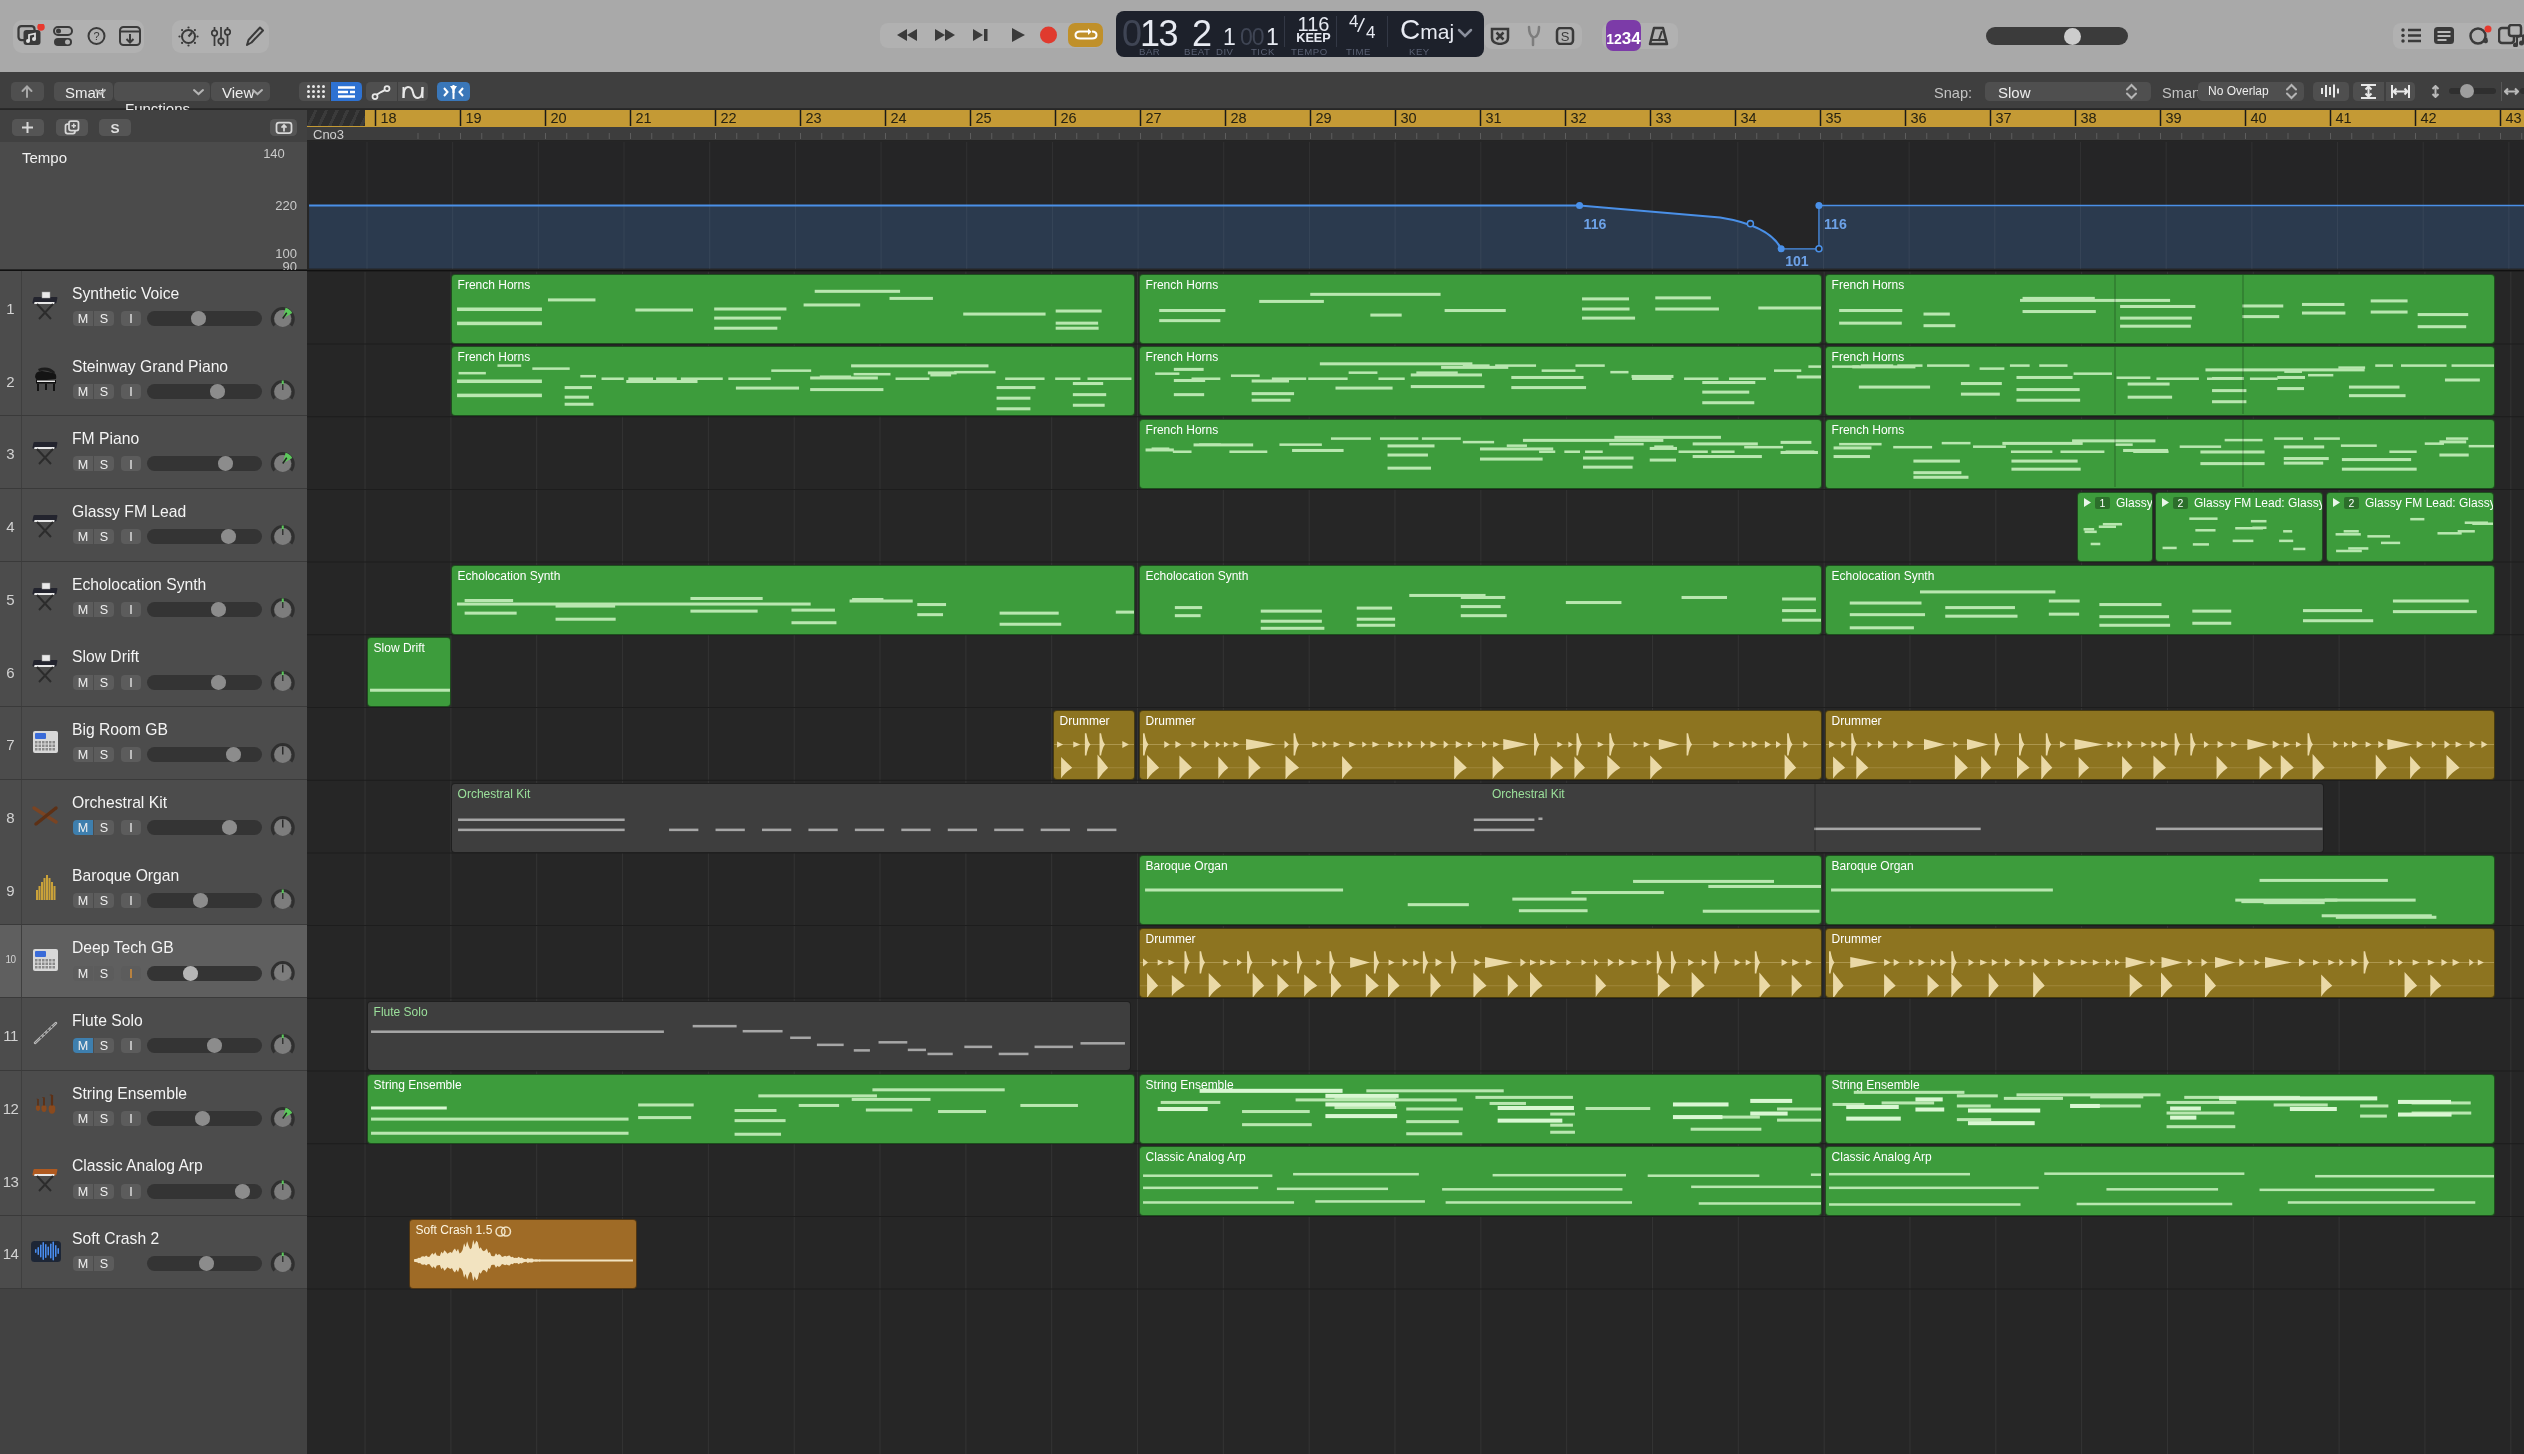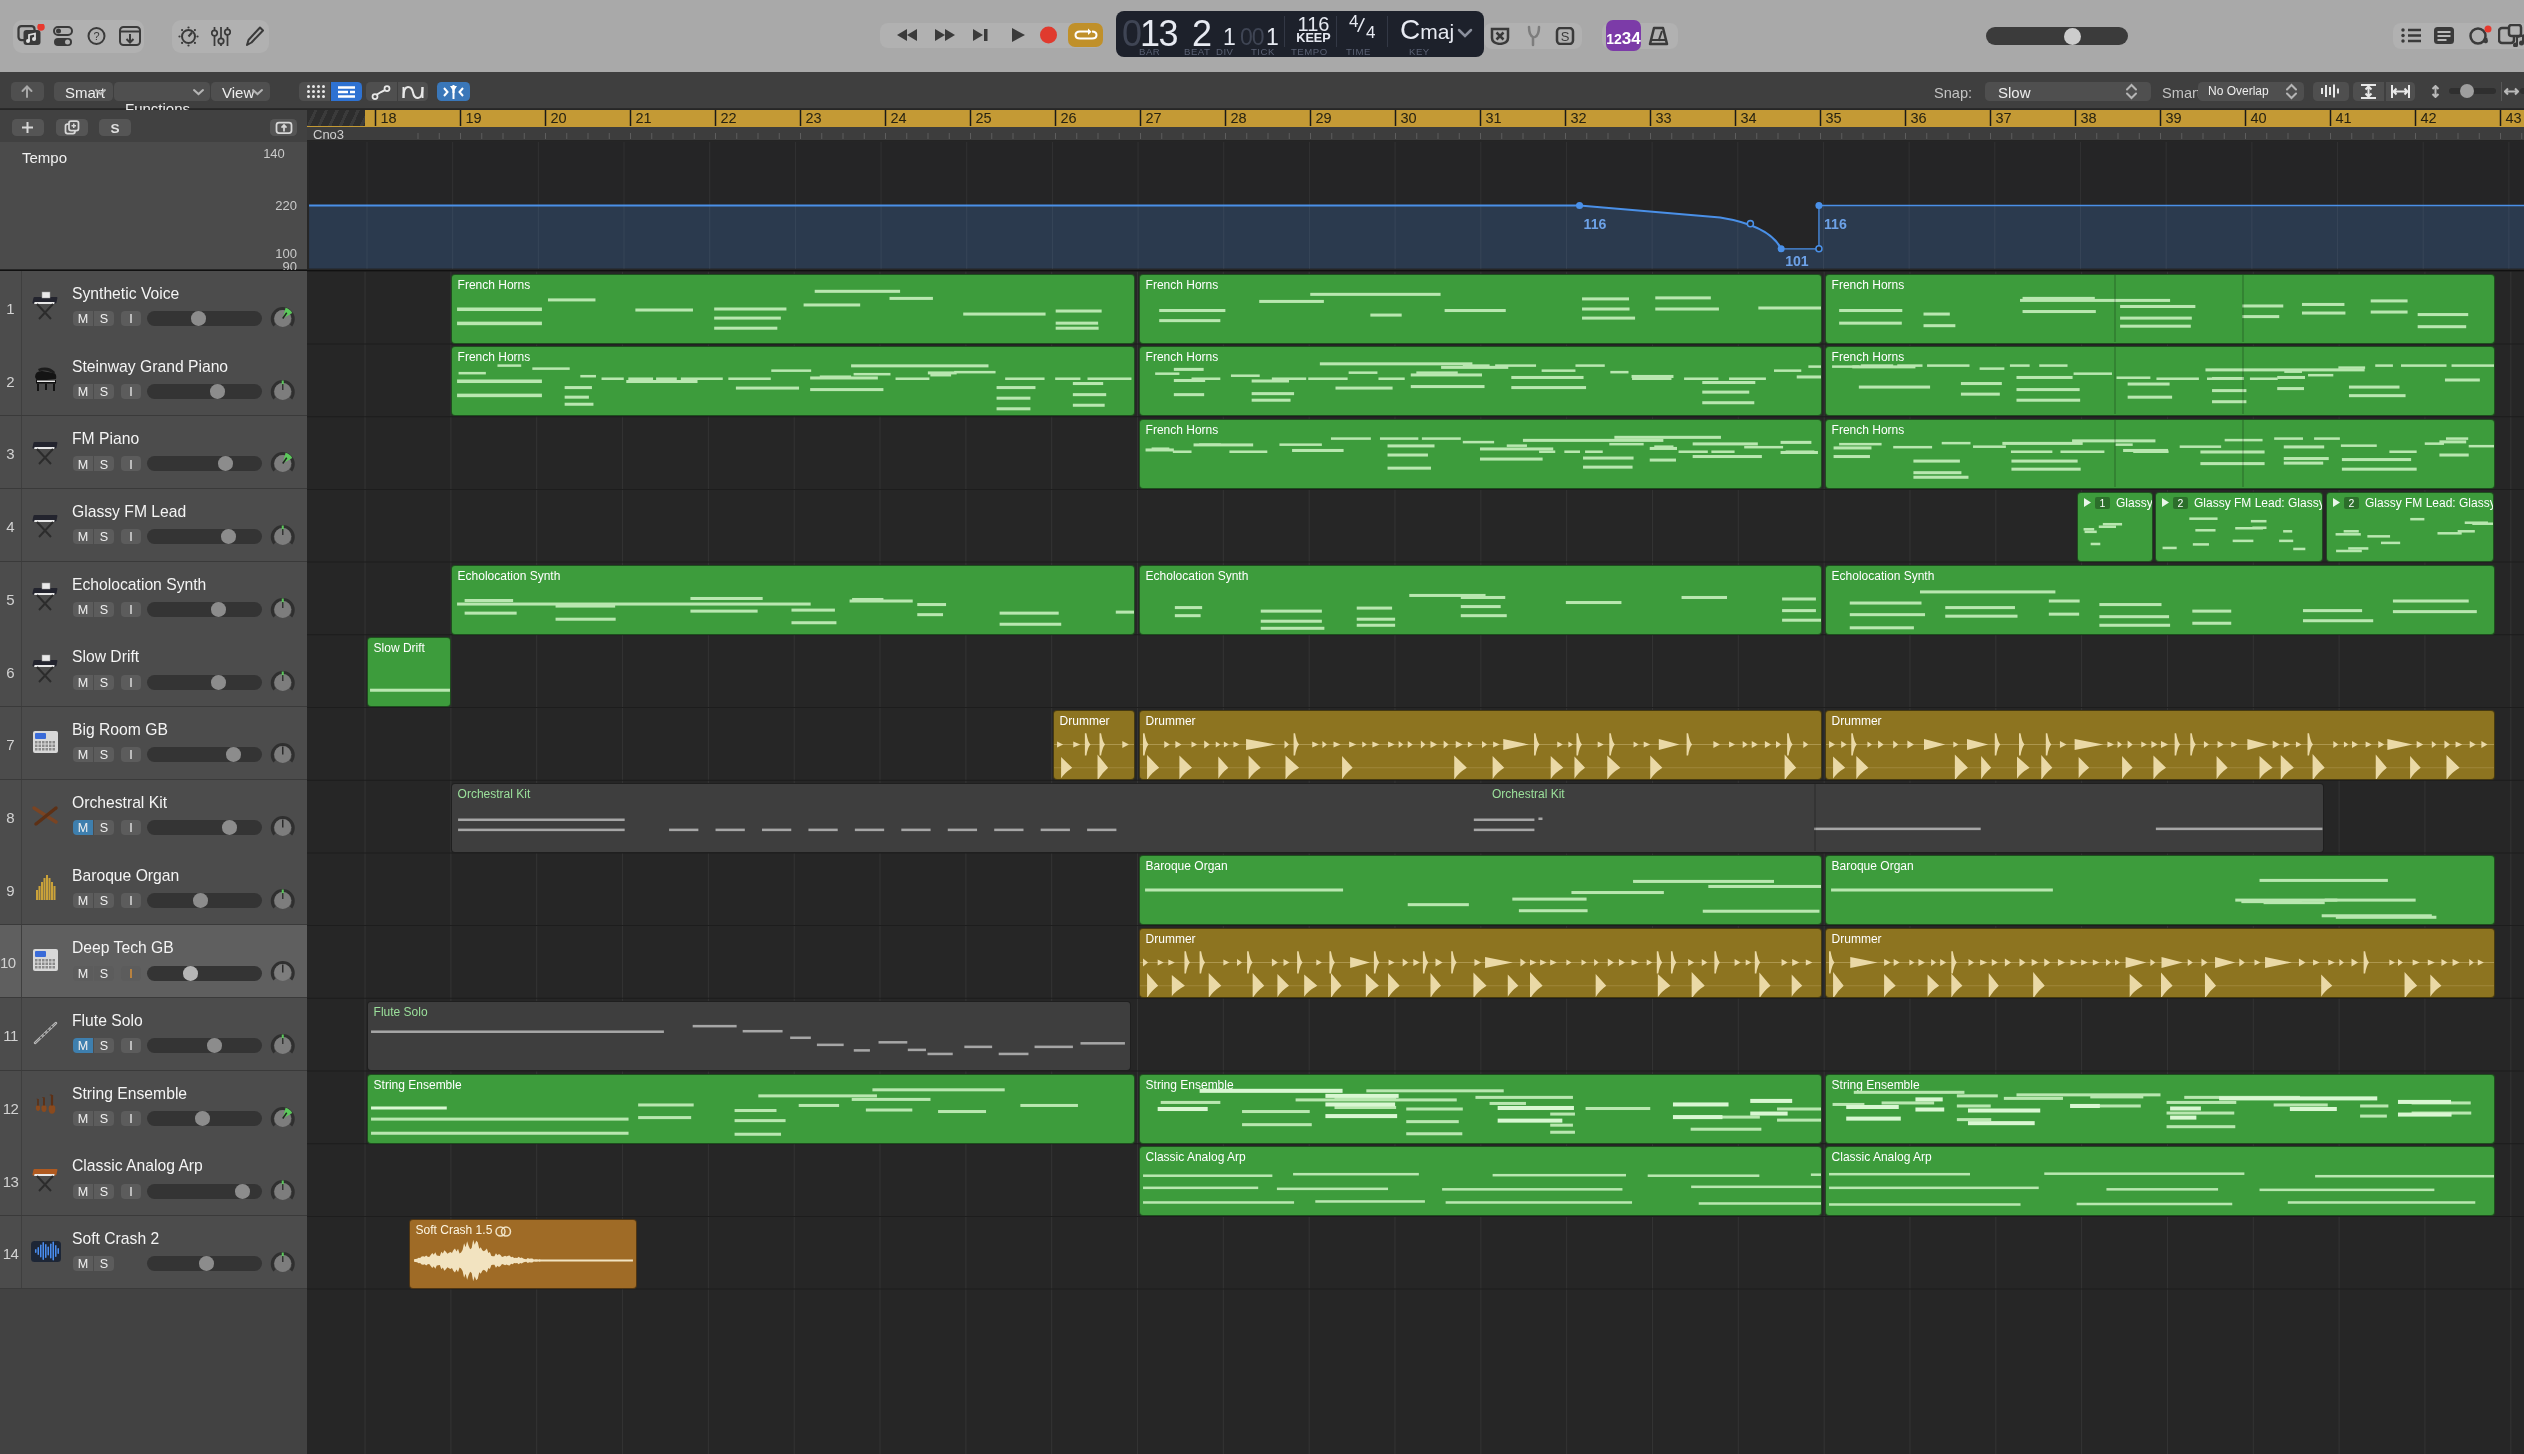--- a/index.html
+++ b/index.html
@@ -711,21 +711,21 @@
     <div style="position:absolute;left:147px;top:893px;width:115px;height:14.6px;background:#343434;border-radius:7.6px;"></div>
     <div style="position:absolute;left:193px;top:893px;width:14.6px;height:14.6px;background:#8c8c8c;border-radius:50%;"></div>
     <svg style="position:absolute;left:268px;top:888px;" width="30" height="25" viewBox="0 0 60 50">
       <path d="M13,39 A21,21 0 1 1 46,39" fill="none" stroke="#2f2f2f" stroke-width="6"></path>
       <circle cx="29.5" cy="25" r="17" fill="#7d7d7d"></circle>
       <line x1="29.5" y1="3" x2="29.5" y2="13" stroke="#5bc95b" stroke-width="4"></line>
       <line x1="29.5" y1="22" x2="29.5" y2="10" stroke="#333" stroke-width="3"></line>
     </svg>
     <div style="position:absolute;left:0px;top:925px;width:307px;height:73px;background:#5f5f5f;border-bottom:1px solid #3a3a3a;box-sizing:border-box;"></div>
     <div style="position:absolute;left:21px;top:925px;width:1px;height:72px;background:#3f3f3f;"></div>
-    <div style="position:absolute;left:0px;top:954px;font-size:15px;color:#d2d2d2;white-space:nowrap;width:21px;text-align:left;letter-spacing:-0.5px;">10</div>
+    <div style="position:absolute;left:0px;top:954px;font-size:10px;color:#d2d2d2;white-space:nowrap;width:21px;text-align:center;letter-spacing:-0.5px;">10</div>
     <svg style="position:absolute;left:31px;top:945px;" width="30" height="31" viewBox="0 0 60 62">
       <rect x="4" y="8" width="50" height="44" rx="4" fill="#d8d8d8"></rect>
       <rect x="8" y="12" width="22" height="12" rx="2" fill="#3a6bd8"></rect>
       <rect x="8" y="28" width="5" height="5" fill="#8a8a8a"></rect>
       <rect x="15" y="28" width="5" height="5" fill="#8a8a8a"></rect>
       <rect x="22" y="28" width="5" height="5" fill="#8a8a8a"></rect>
       <rect x="29" y="28" width="5" height="5" fill="#8a8a8a"></rect>
       <rect x="36" y="28" width="5" height="5" fill="#8a8a8a"></rect>
       <rect x="43" y="28" width="5" height="5" fill="#8a8a8a"></rect>
       <rect x="8" y="35" width="5" height="5" fill="#8a8a8a"></rect>

